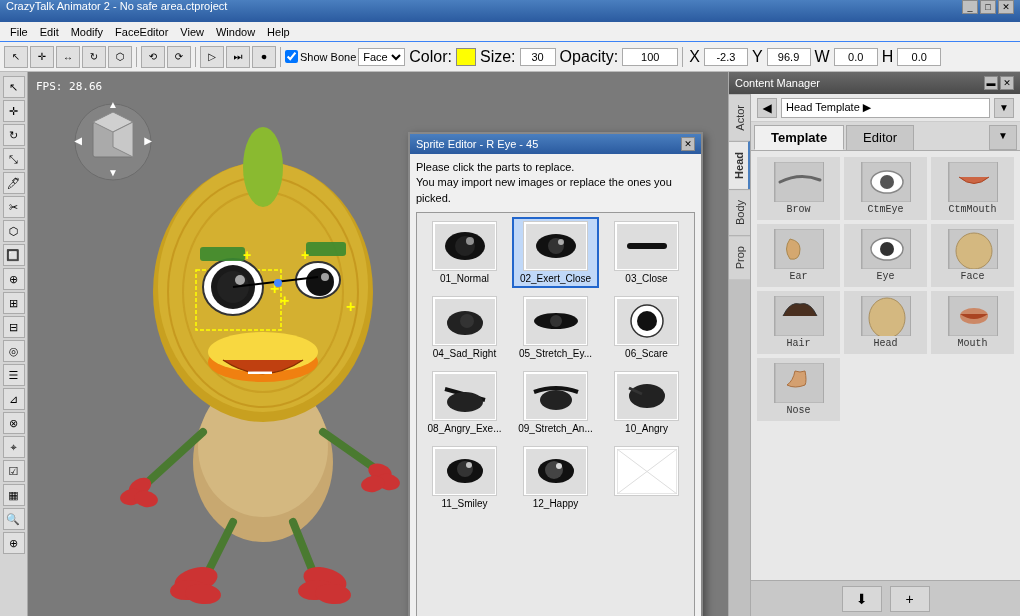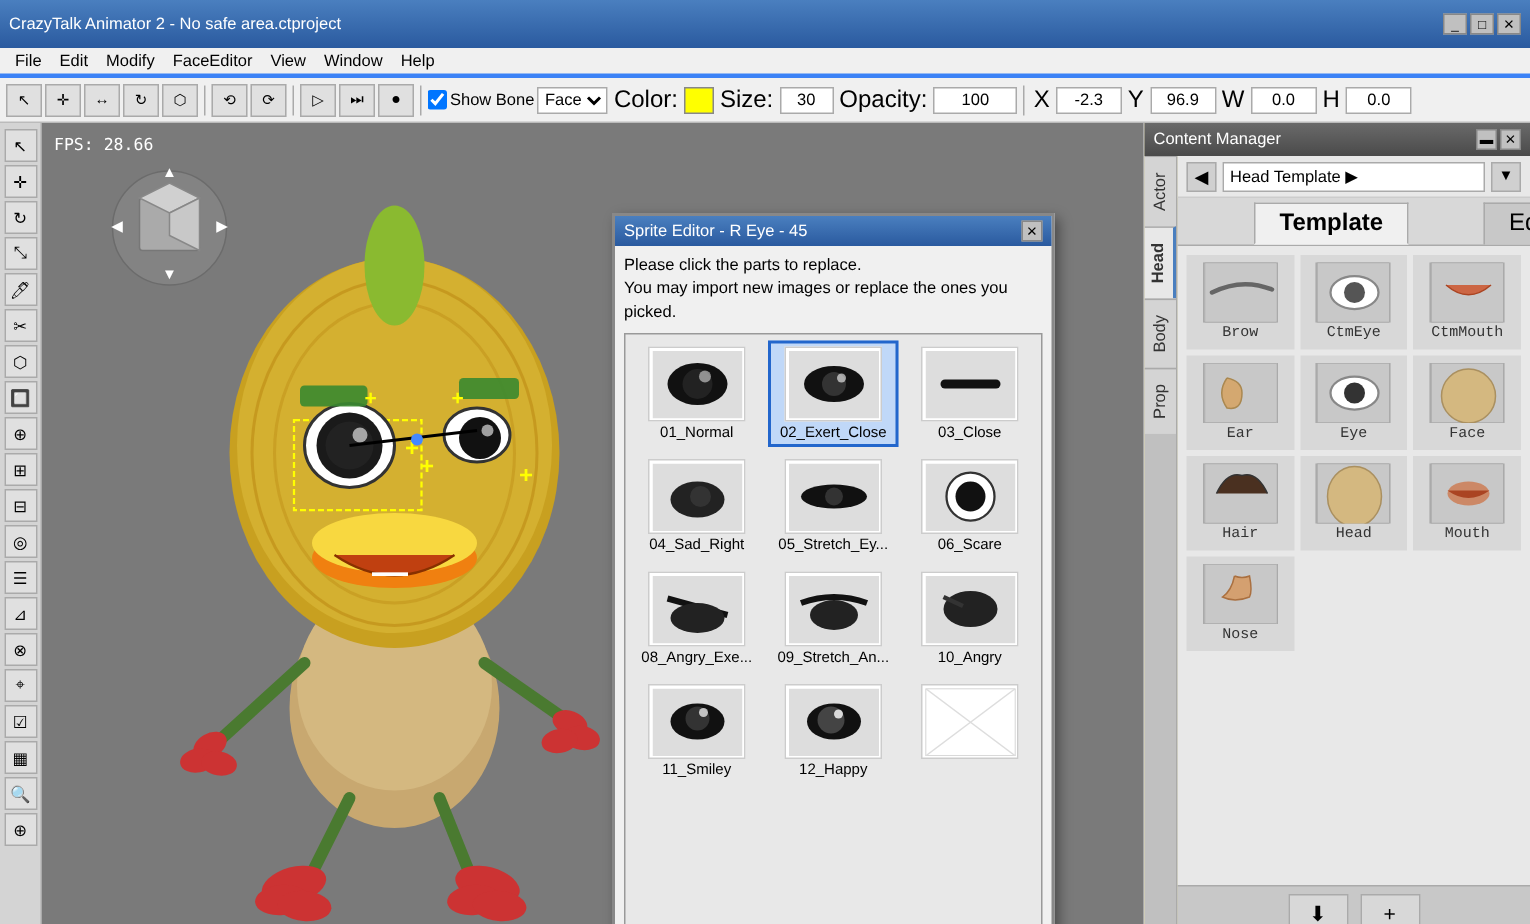--- a/index.html
+++ b/index.html
@@ -3,42 +3,41 @@
   <meta charset="utf-8">
   <style>
     * { margin: 0; padding: 0; box-sizing: border-box; }
     body { width: 1020px; height: 616px; overflow: hidden; font-family: 'Segoe UI', Arial, sans-serif; font-size: 11px; background: #c0c0c0; }
 
     
     #title-bar {
       height: 22px;
       background: linear-gradient(to bottom, #4a7fbf, #2a5a9f);
       display: flex;
-      align-items: center;
       justify-content: space-between;
-      padding: 16px 6px;
+      padding: 0 6px;
       color: white;
       font-size: 11px;
     }
     #title-controls { display: flex; gap: 2px; }
     #title-controls span {
       width: 16px; height: 14px;
       background: #c0c0c0;
       border: 1px solid #888;
       display: inline-flex; align-items: center; justify-content: center;
       font-size: 9px; cursor: pointer; color: #000;
     }
 
     
     #menu-bar {
       height: 20px;
       background: #f0f0f0;
       display: flex;
       align-items: center;
-      border-bottom: 3px solid #3b82f6;
+      border-bottom: 1px solid #3b82f6;
       padding: 0 4px;
     }
     #menu-bar span {
       padding: 2px 6px;
       cursor: pointer;
       font-size: 11px;
     }
 
     
     #toolbar {
@@ -206,22 +205,22 @@
       width: 32px; height: 24px;
       background: #d8d8d8;
       border: 1px solid #aaa;
       cursor: pointer;
       display: flex; align-items: center; justify-content: center;
       font-size: 14px;
     }
 
     
     #right-panel {
-      width: 258px;
-      background: #fef9c3;
+      width: 292px;
+      background: #737373;
       border-left: 1px solid #aaa;
       display: flex;
       flex-direction: column;
     }
     #cm-title-bar {
       height: 22px;
       background: linear-gradient(to bottom, #6a6a6a, #4a4a4a);
       color: white;
       display: flex;
       align-items: center;
@@ -316,26 +315,25 @@
     
     #cm-tabs {
       display: flex;
       border-bottom: 1px solid #aaa;
       background: #d8d8d8;
       padding: 3px 3px 0;
     }
     .cm-tab {
       padding: 4px 16px;
       cursor: pointer;
-      font-size: 16px;
+      font-size: 13px;
       background: #c8c8c8;
       border: 1px solid #aaa;
       border-bottom: none;
       margin-right: 2px;
-      margin-left: 48px;
     }
     .cm-tab.active {
       background: #f0f0f0;
       font-weight: bold;
       border-bottom: 1px solid #f0f0f0;
     }
     .cm-tab-arrow {
       margin-left: auto;
       padding: 4px 8px;
       cursor: pointer;

